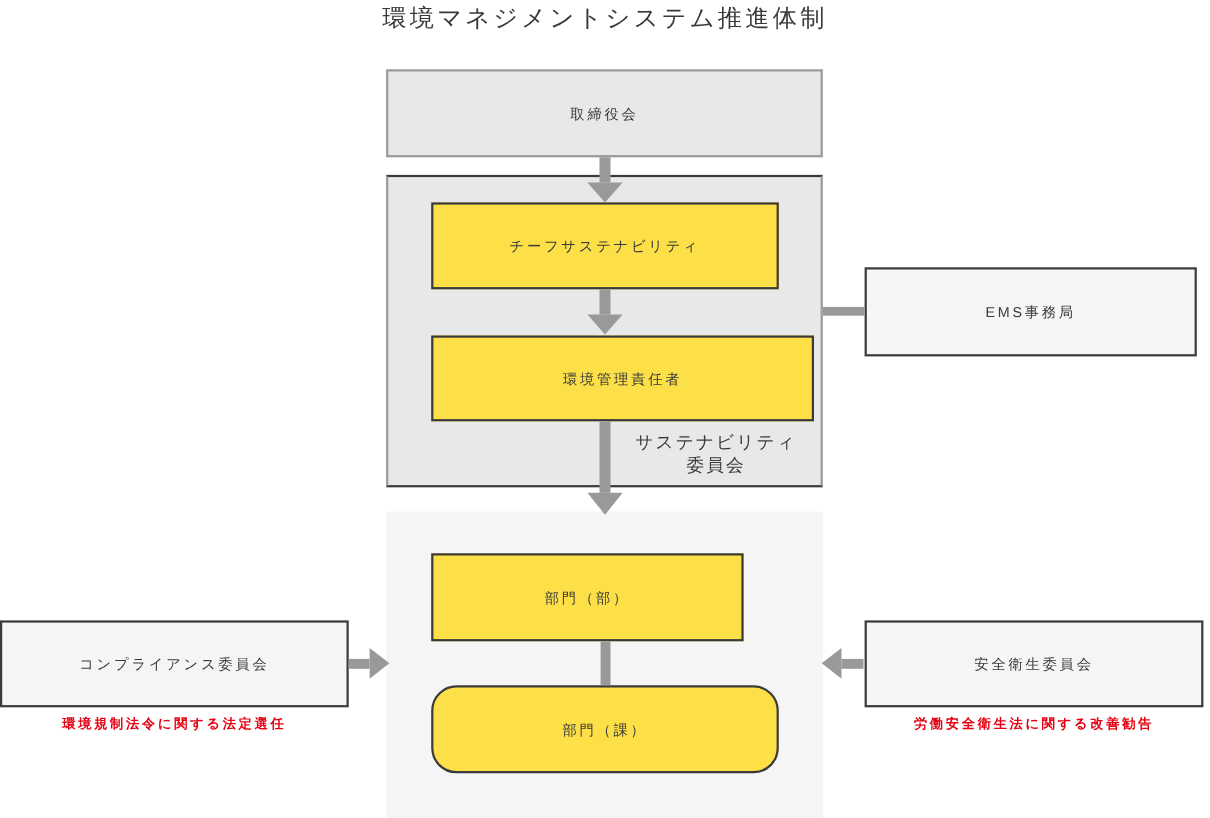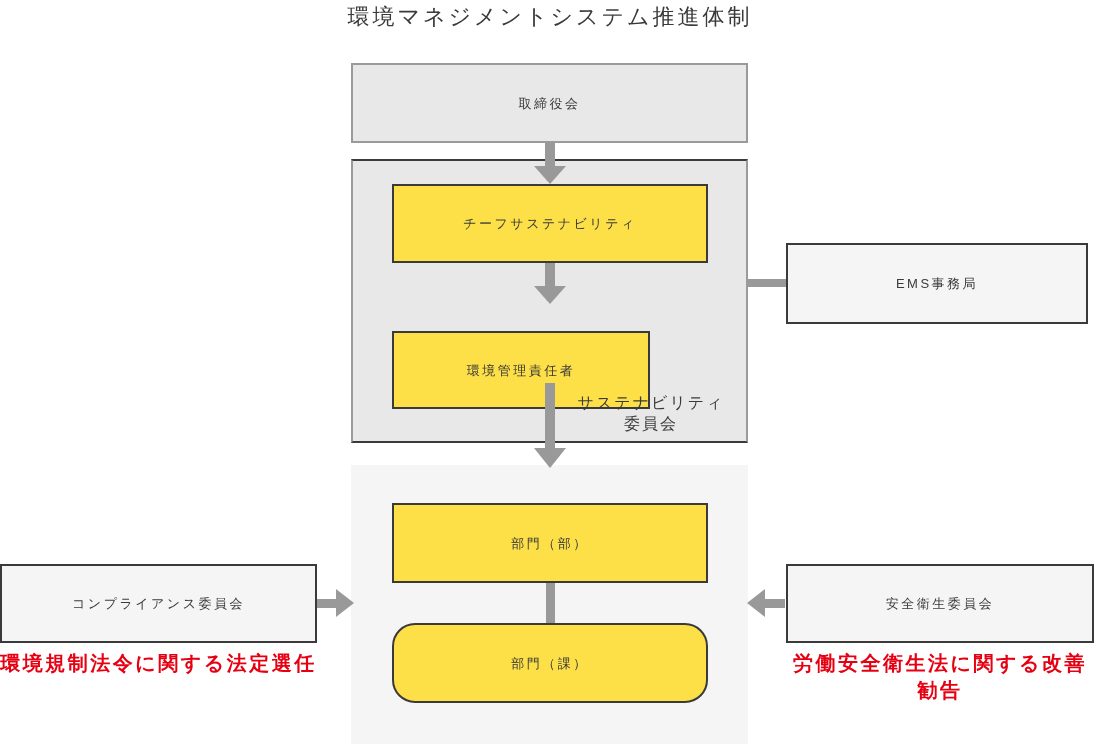--- a/index.html
+++ b/index.html
@@ -83,21 +83,21 @@
   .sus-label{
     left:560px;top:392px;width:182px;
     text-align:center;
     font-size:16px;line-height:21px;
     letter-spacing:2px;
     color:var(--text);
     z-index:2;
   }
   .note{
     text-align:center;
-    font-size:20px;font-weight:bold;
+    font-size:12px;font-weight:bold;
     letter-spacing:2.5px;
     color:var(--alert);
     z-index:2;
   }
 </style>
 </head>
 <body>
 
 <div class="abs page-title">環境マネジメントシステム推進体制</div>
 
@@ -114,42 +114,42 @@
 
 <div class="abs node white" style="left:392px;top:184px;width:316px;height:79px;flex-direction:column;">
   <span>チーフサステナビリティ</span>
 </div>
 
 <div class="abs v-arrow" style="left:534px;top:263px;">
   <div class="shaft" style="height:23px;"></div>
   <div class="head"></div>
 </div>
 
-<div class="abs node white" style="left:392px;top:305px;width:258px;height:78px;margin-top:26px;">
+<div class="abs node white" style="left:392px;top:305px;width:348px;height:78px;">
   <span>環境管理責任者</span>
 </div>
 
 <div class="abs sus-label">
   <div>サステナビリティ</div>
   <div>委員会</div>
 </div>
 
 <div class="abs v-arrow" style="left:534px;top:383px;">
   <div class="shaft" style="height:65px;"></div>
   <div class="head" style="border-top-width:20px;"></div>
 </div>
 
 <div class="abs bar" style="left:748px;top:279px;width:38px;height:8px;"></div>
 <div class="abs node subtle" style="left:786px;top:243px;width:302px;height:81px;">
   <span>EMS事務局</span>
 </div>
 
 <div class="abs container-low"></div>
 
-<div class="abs node white" style="left:392px;top:503px;width:316px;height:80px;">
+<div class="abs node white" style="left:392px;top:503px;width:284px;height:80px;">
   <span>部門（部）</span>
 </div>
 
 <div class="abs bar" style="left:546px;top:583px;width:9px;height:40px;"></div>
 
 <div class="abs node white" style="left:392px;top:623px;width:316px;height:80px;border-radius:23px;">
   <span>部門（課）</span>
 </div>
 
 <div class="abs node subtle" style="left:0px;top:564px;width:317px;height:79px;">

